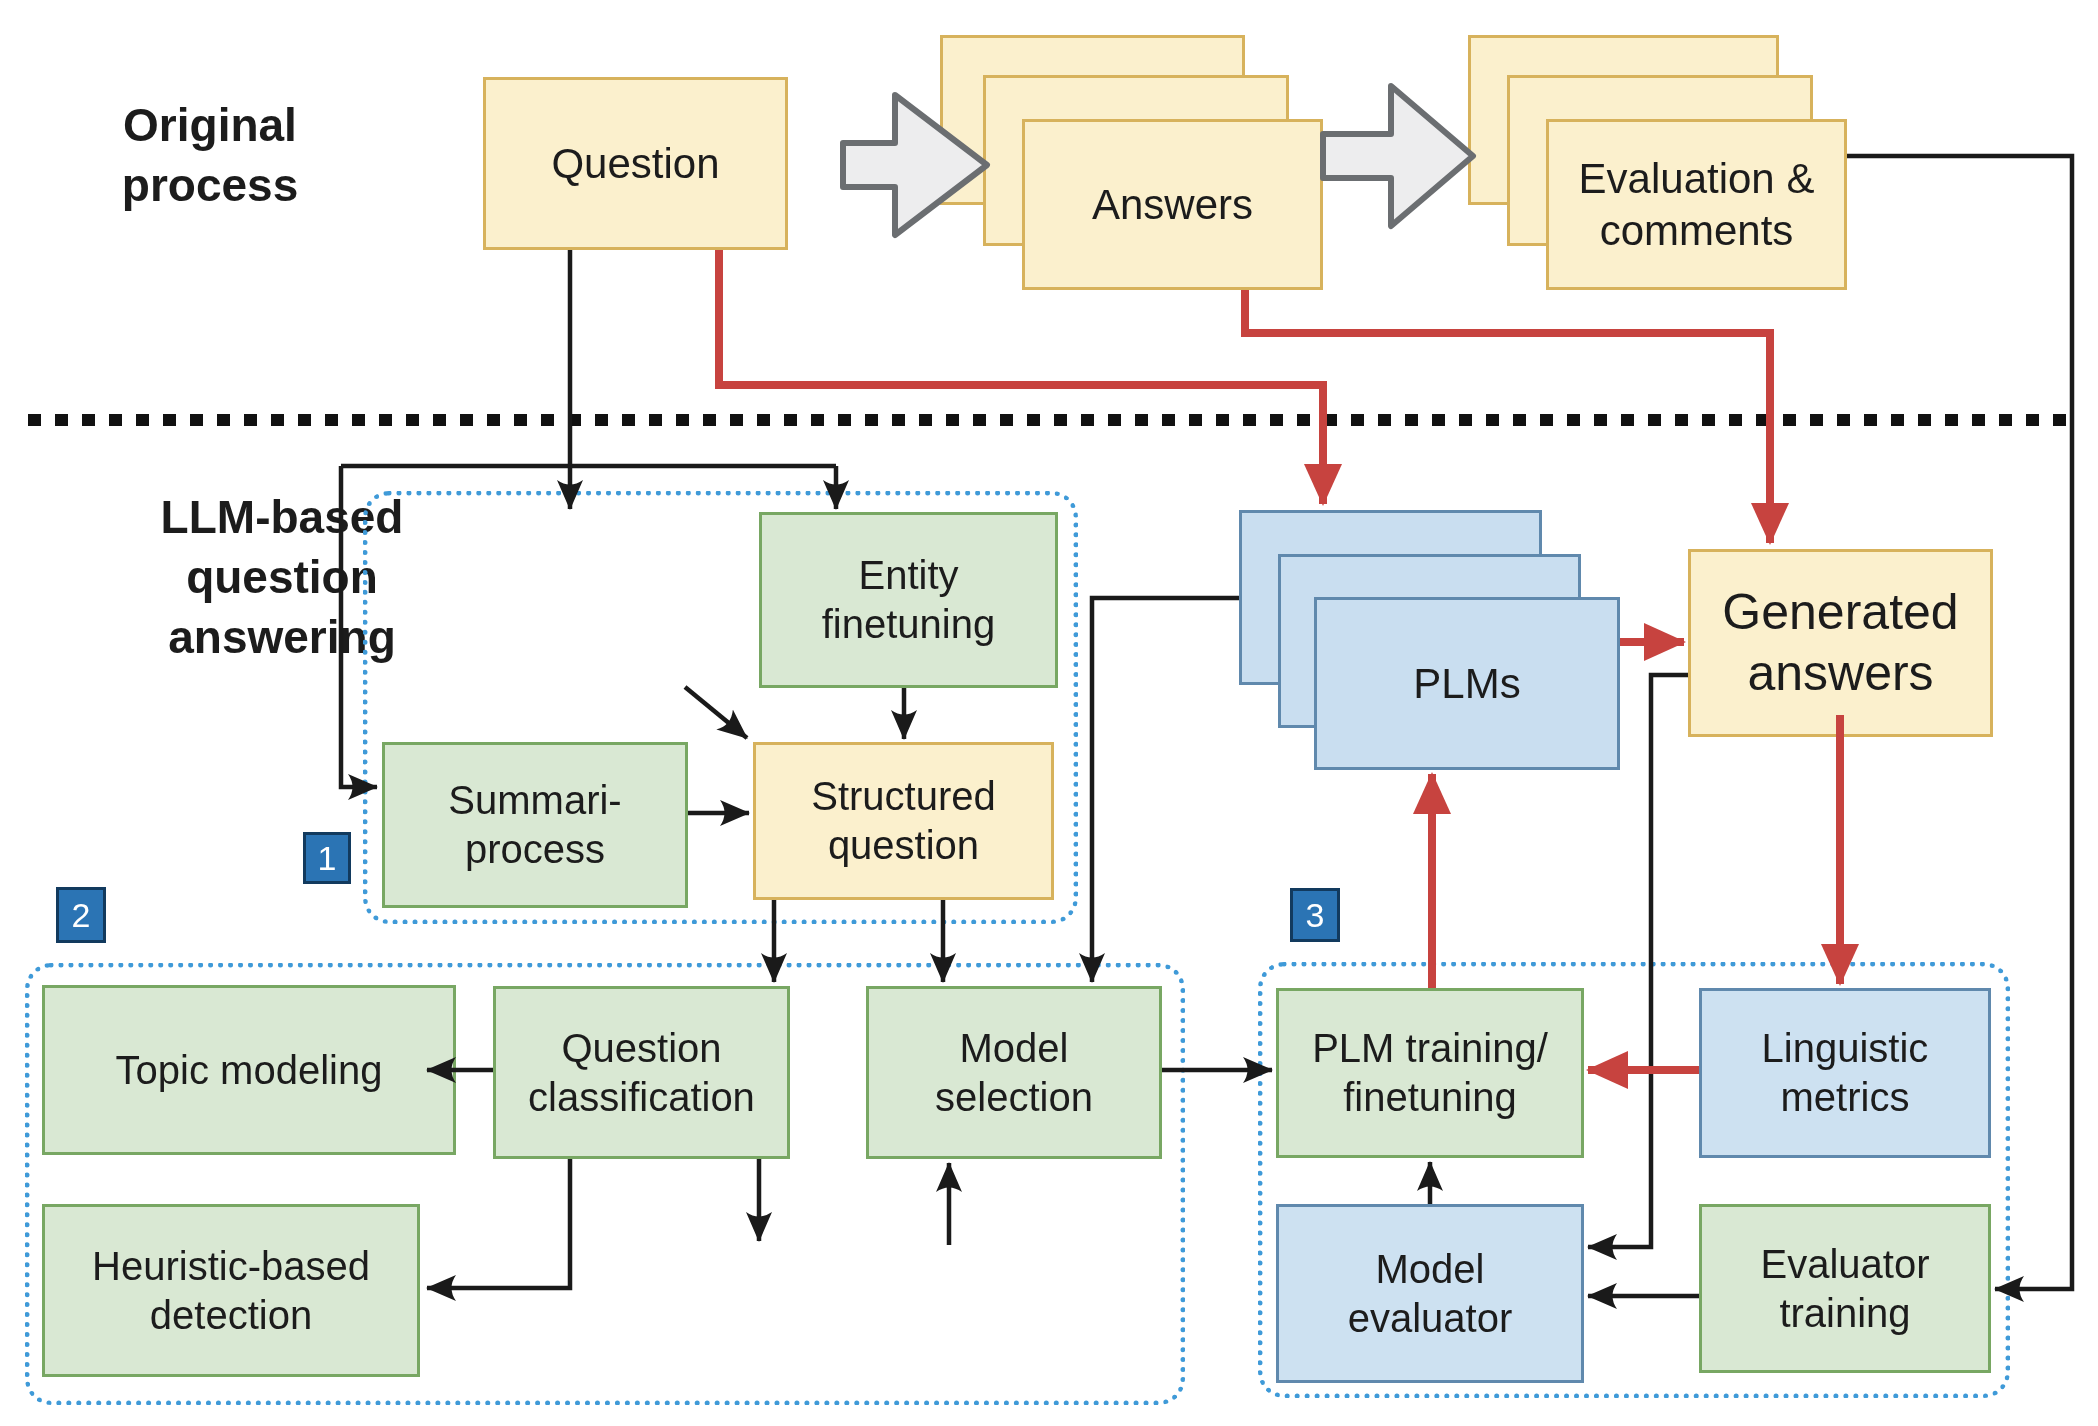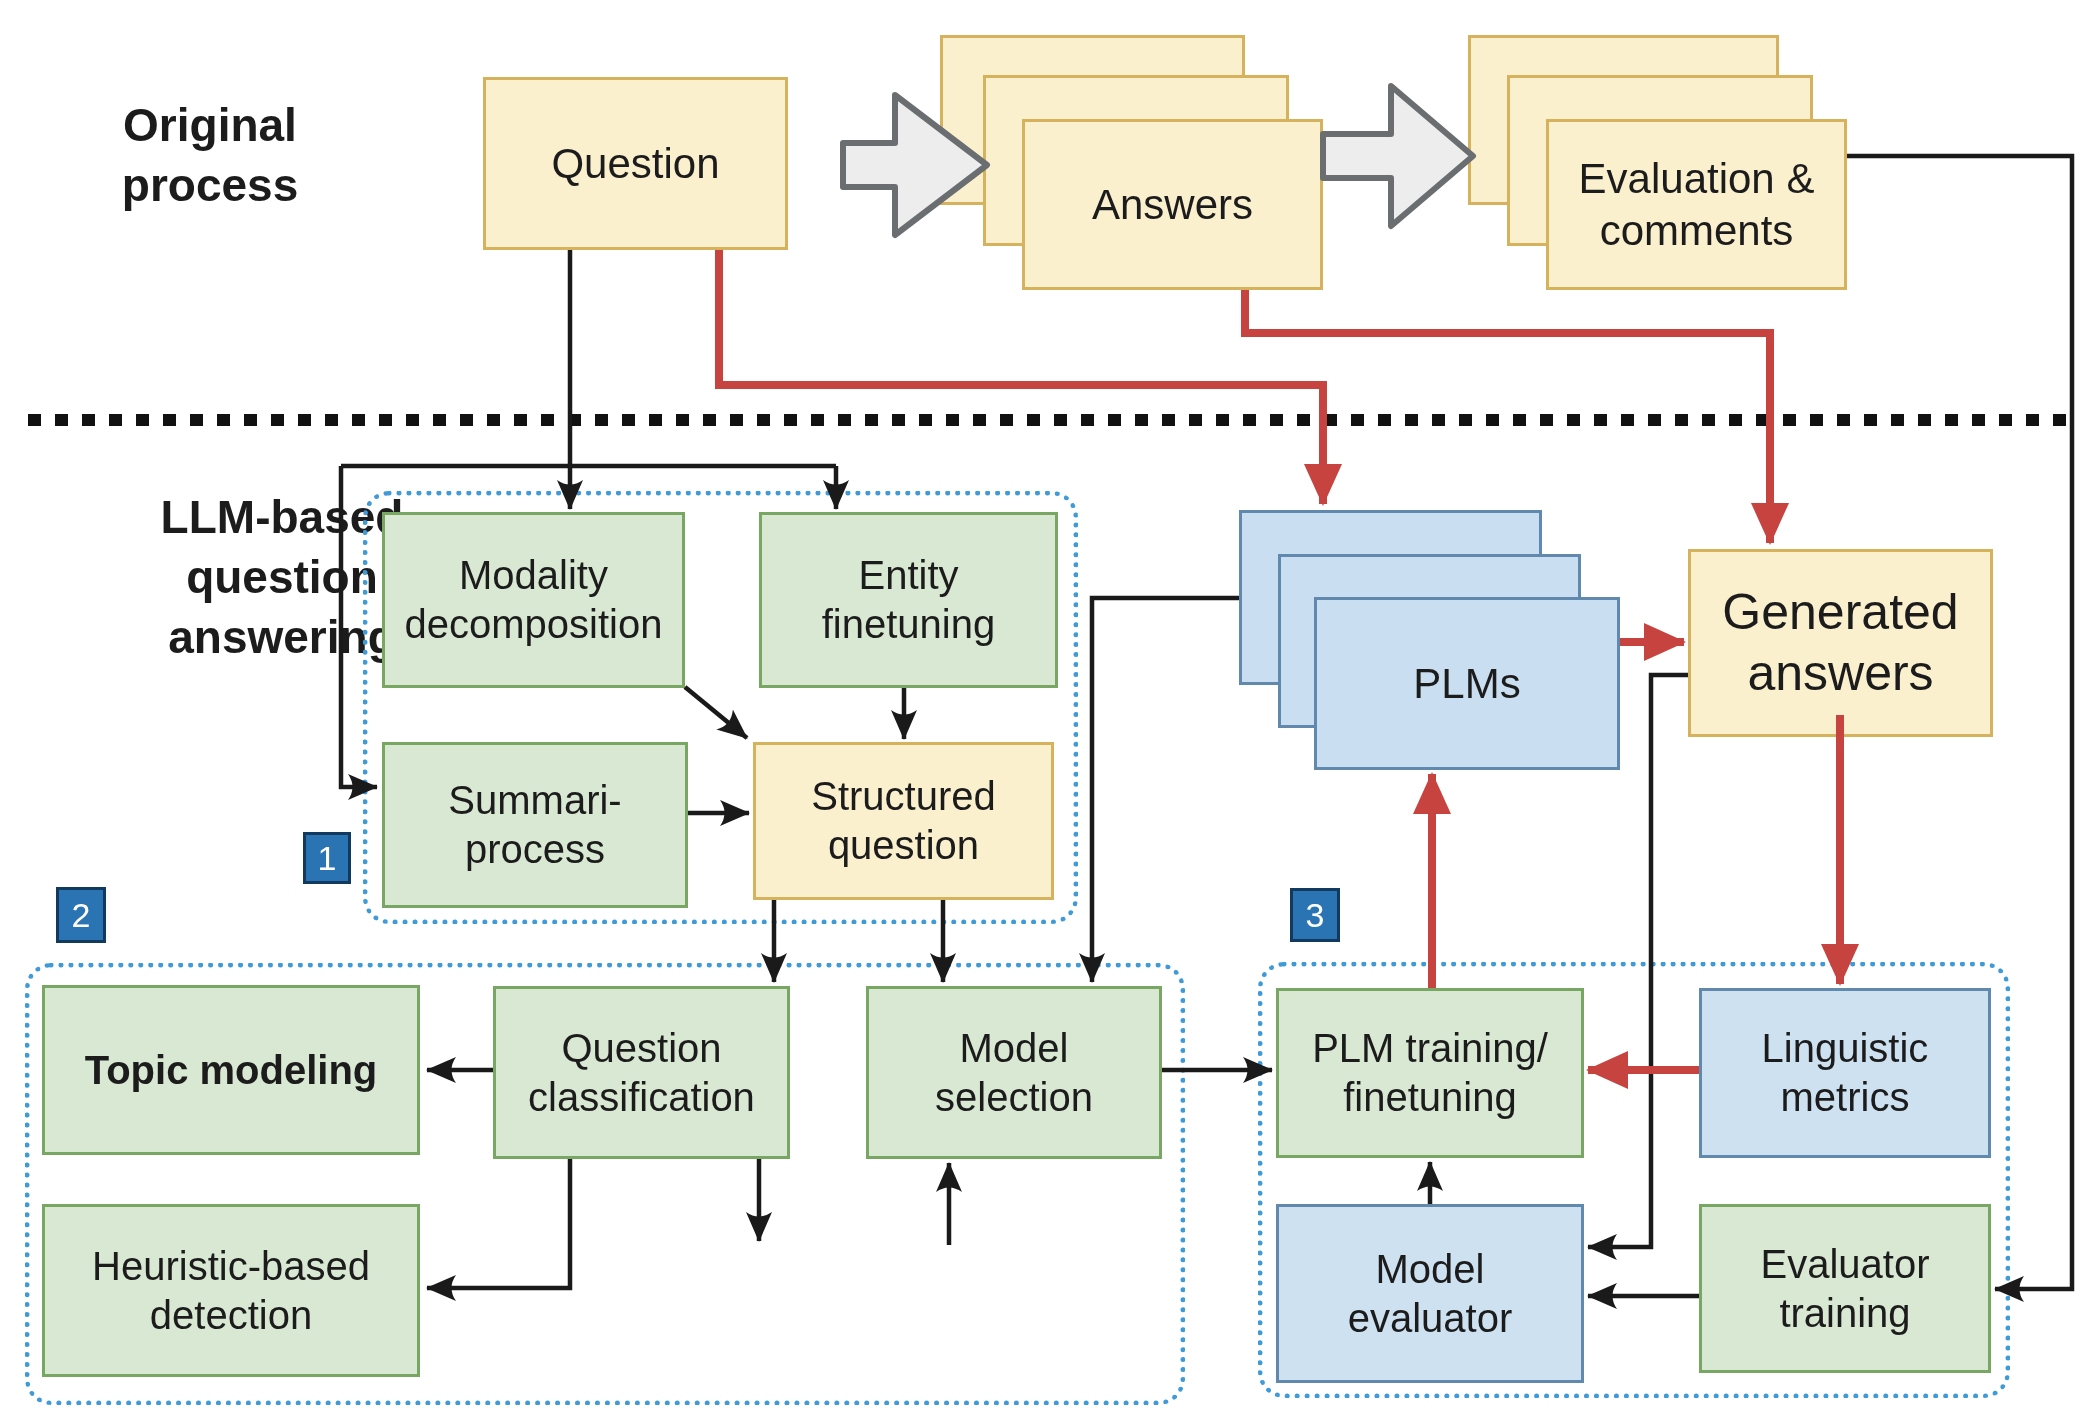--- a/index.html
+++ b/index.html
@@ -62,36 +62,34 @@
 
   <div class="stack yellow" style="left:940px;top:35px;width:305px;height:170px;"></div>
   <div class="stack yellow" style="left:983px;top:75px;width:306px;height:171px;"></div>
   <div class="node yellow" style="left:1022px;top:119px;width:301px;height:171px;font-size:42px;">Answers</div>
 
   <div class="stack yellow" style="left:1468px;top:35px;width:311px;height:170px;"></div>
   <div class="stack yellow" style="left:1507px;top:75px;width:306px;height:171px;"></div>
   <div class="node yellow" style="left:1546px;top:119px;width:301px;height:171px;font-size:42px;">Evaluation &amp;
 comments</div>
 
-  <div class="node green" style="left:382px;top:512px;width:303px;height:176px;">Modality
-decomposition</div>
   <div class="node green" style="left:759px;top:512px;width:299px;height:176px;">Entity
 finetuning</div>
   <div class="node green" style="left:382px;top:742px;width:306px;height:166px;">Summari-
 process</div>
   <div class="node yellow" style="left:753px;top:742px;width:301px;height:158px;">Structured
 question</div>
 
   <div class="stack blue" style="left:1239px;top:510px;width:303px;height:175px;"></div>
   <div class="stack blue" style="left:1278px;top:554px;width:303px;height:174px;"></div>
   <div class="node blue" style="left:1314px;top:597px;width:306px;height:173px;font-size:42px;background:#c9def0;">PLMs</div>
   <div class="node yellow" style="left:1688px;top:549px;width:305px;height:188px;font-size:50px;">Generated
 answers</div>
 
-  <div class="node green" style="left:42px;top:985px;width:378px;height:170px;font-weight:bold;">Topic modeling</div>
+  <div class="node green" style="left:42px;top:985px;width:414px;height:170px;">Topic modeling</div>
   <div class="node green" style="left:42px;top:1204px;width:378px;height:173px;">Heuristic-based
 detection</div>
   <div class="node green" style="left:493px;top:986px;width:297px;height:173px;">Question
 classification</div>
   <div class="node green" style="left:866px;top:986px;width:296px;height:173px;">Model
 selection</div>
 
   <div class="node green" style="left:1276px;top:988px;width:308px;height:170px;">PLM training/
 finetuning</div>
   <div class="node blue" style="left:1699px;top:988px;width:292px;height:170px;">Linguistic

